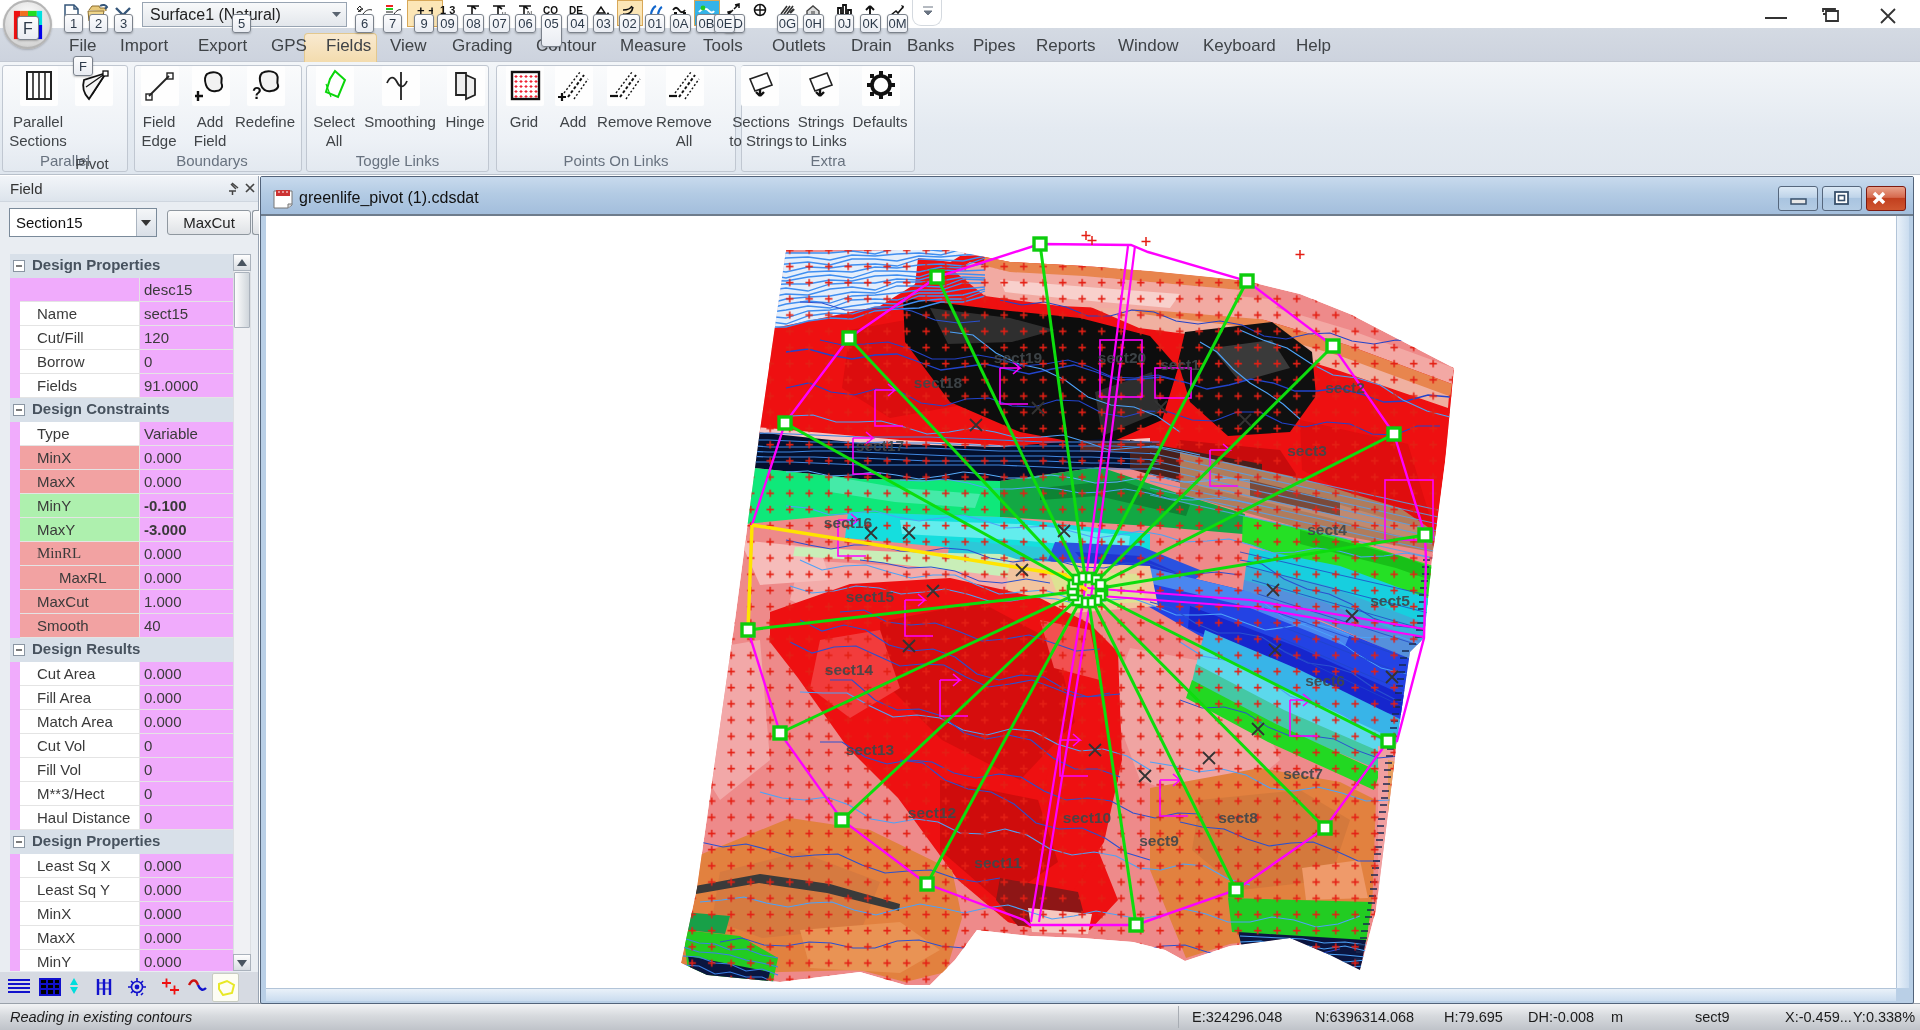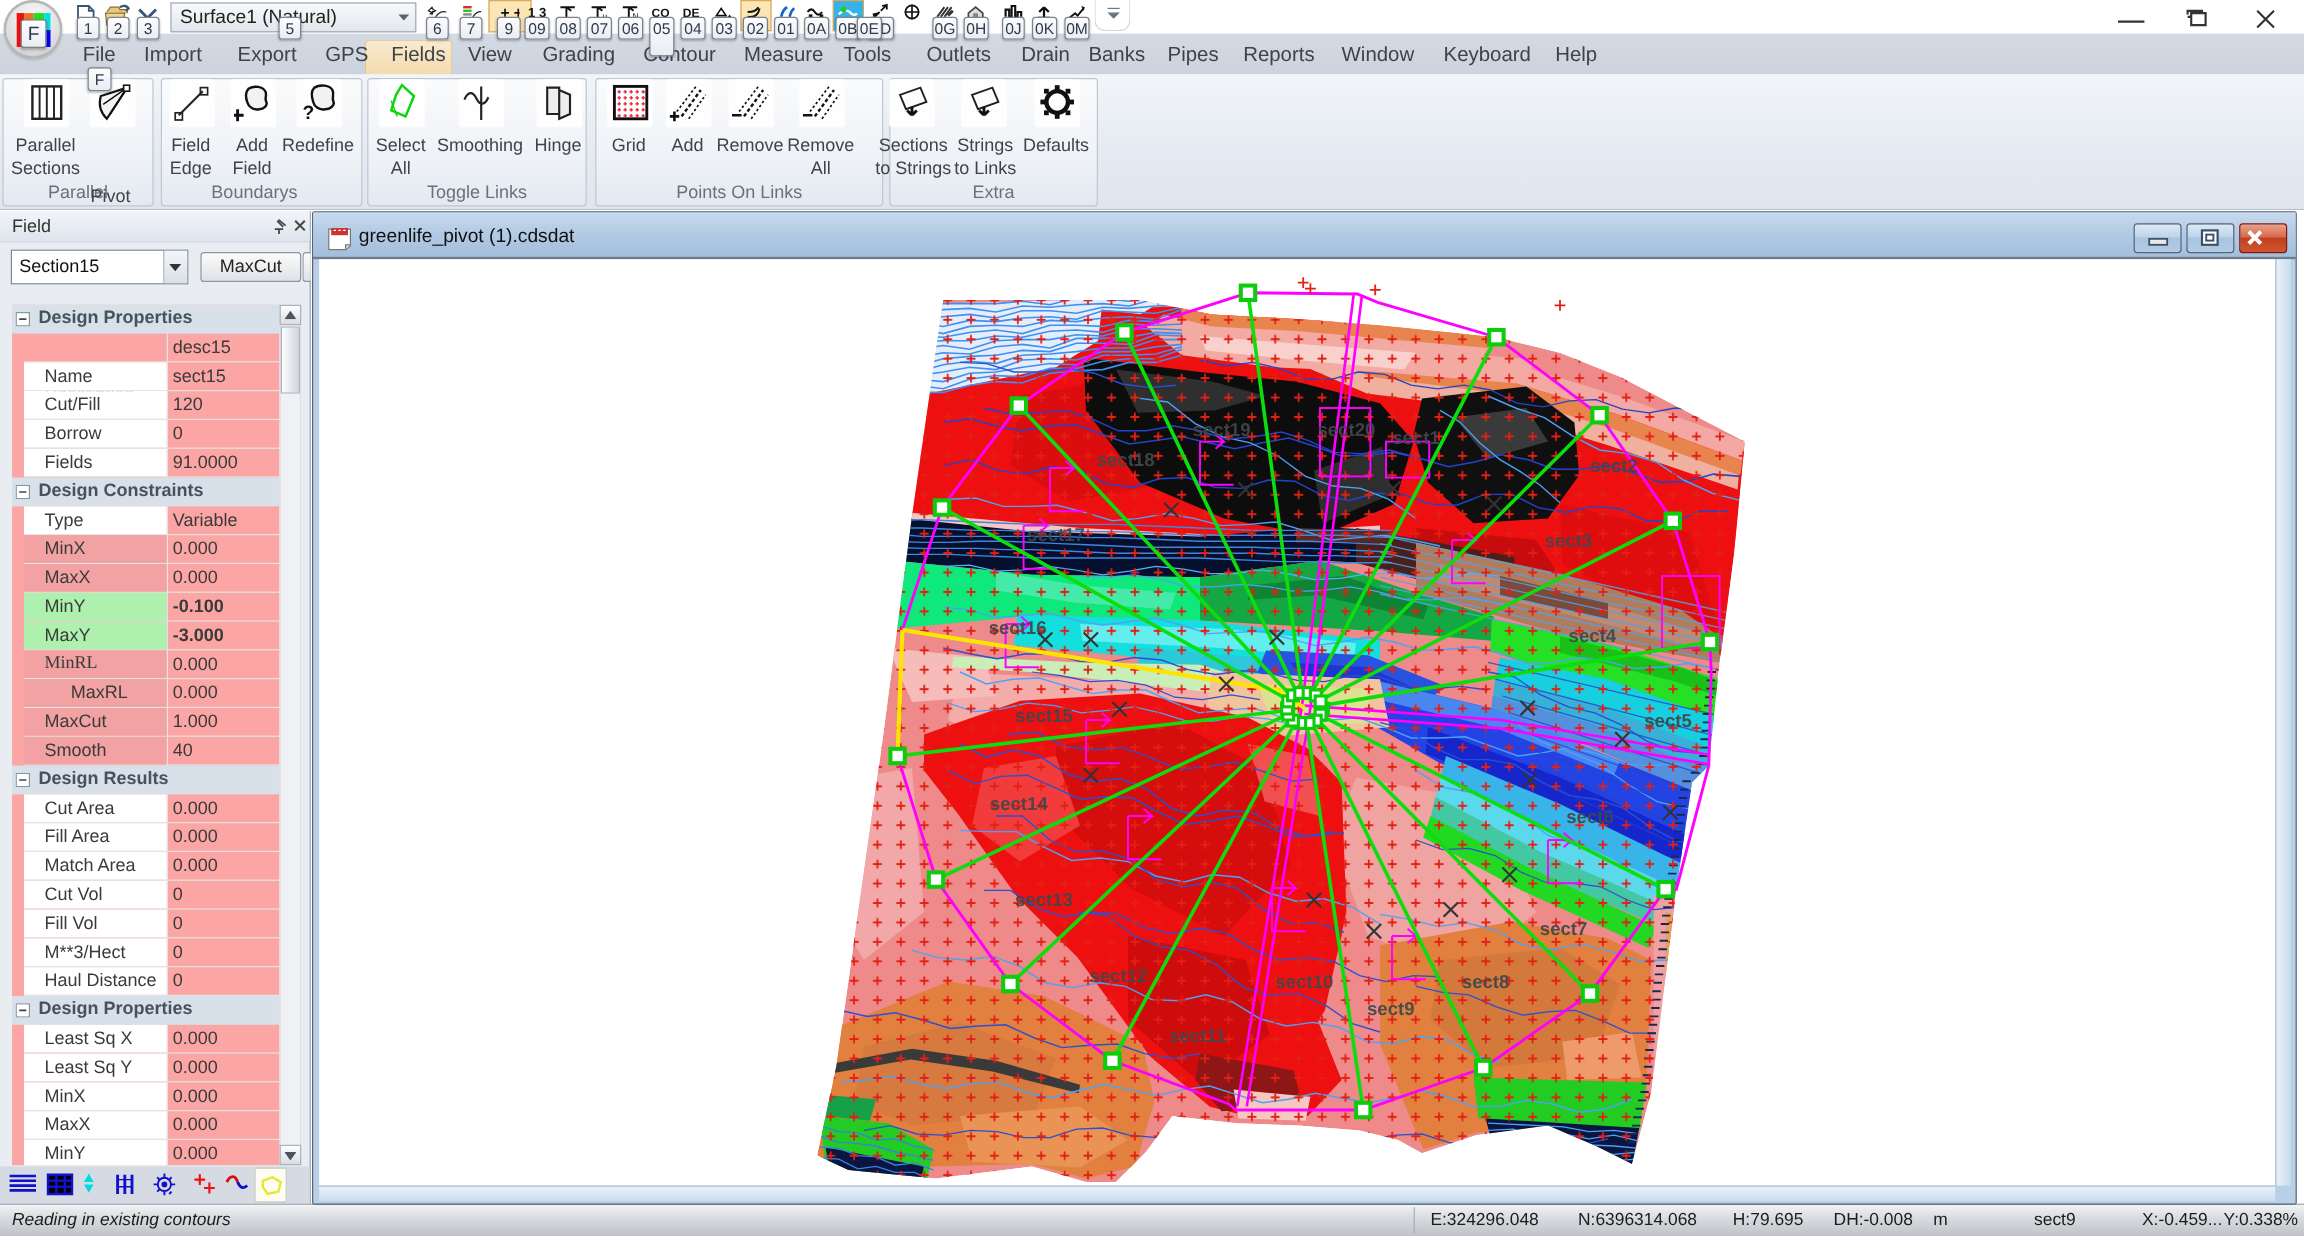--- a/index.html
+++ b/index.html
@@ -333,21 +333,21 @@
     <path d="M3 10h7M6.5 10v4M5 3l5 5m-4-6l6 5" stroke="#444" stroke-width="1.5" fill="none"></path>
     <path d="M20 3l8 8m0-8l-8 8" stroke="#444" stroke-width="1.7"></path>
   </svg>
 <div class="abs" style="left:9px;top:208px;width:148px;height:29px;background:#fff;border:1px solid #7a8a9a;font-size:15px;color:#111;line-height:27px;padding-left:6px;">Section15</div>
 <div class="abs" style="left:136px;top:209px;width:20px;height:27px;background:linear-gradient(#f4f6f8,#d9dfe7);border-left:1px solid #aab4c0;"></div>
 <svg class="abs" style="left:141px;top:220px;" width="11" height="7">
     <path d="M0 0l5 6 5-6z" fill="#333"></path>
   </svg>
 <div class="abs" style="left:167px;top:210px;width:84px;height:25px;background:linear-gradient(#fbfbfb,#dfe2e6);border:1px solid #8f979f;border-radius:3px;font-size:15px;color:#222;text-align:center;line-height:23px;">MaxCut</div>
 <div class="abs" style="left:252px;top:210px;width:7px;height:25px;background:linear-gradient(#fbfbfb,#dfe2e6);border:1px solid #8f979f;border-radius:3px 0 0 3px;border-right:none;"></div>
-<div class="abs" style="left:10px;top:254px;width:223px;height:717px;background:#fca5a5;overflow:hidden;" id="grid">
+<div class="abs" style="left:10px;top:254px;width:223px;height:717px;background:#f0abfc;overflow:hidden;" id="grid">
 <div class="ghdr" style="left:0;top:0px;">
       <svg class="abs" style="left:3px;top:6px;" width="12" height="12">
         <rect x="0.5" y="0.5" width="11" height="11" fill="#fff" stroke="#8a95a2"></rect>
         <path d="M3 6h6" stroke="#444" stroke-width="1.4"></path>
       </svg>
       <span style="position:absolute;left:22px;top:2px;">Design Properties</span>
     </div>
 <div class="prow" style="top:24px;">
       <div class="pcell" style="background:#fff;left:0;width:119px;margin-top:39px;">
         <span style="position:absolute;left:17px;top:3px;">Description</span>

